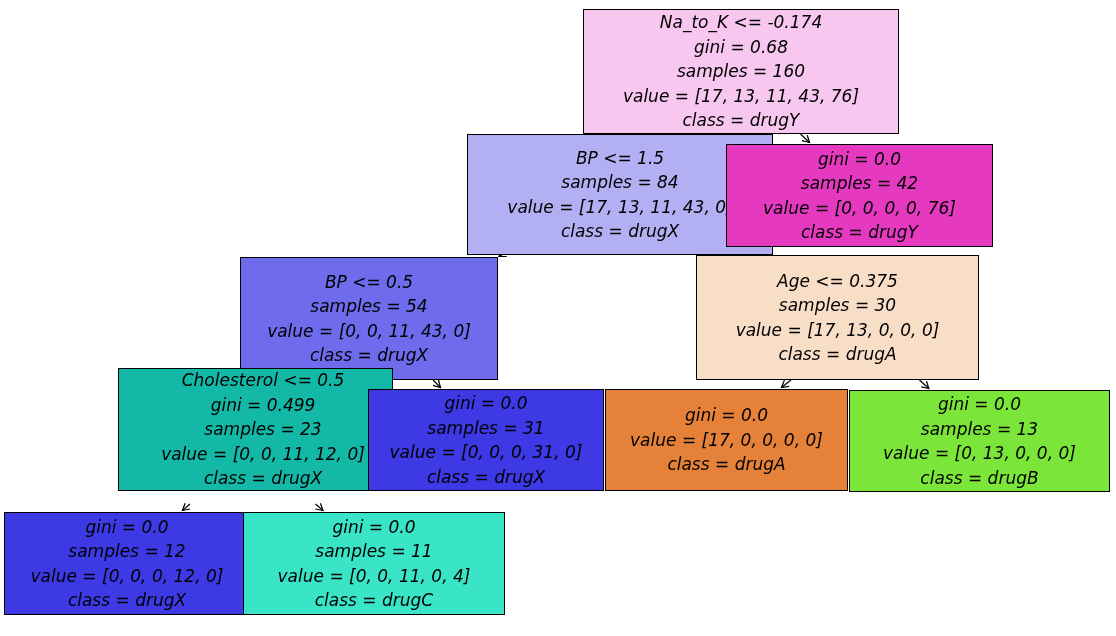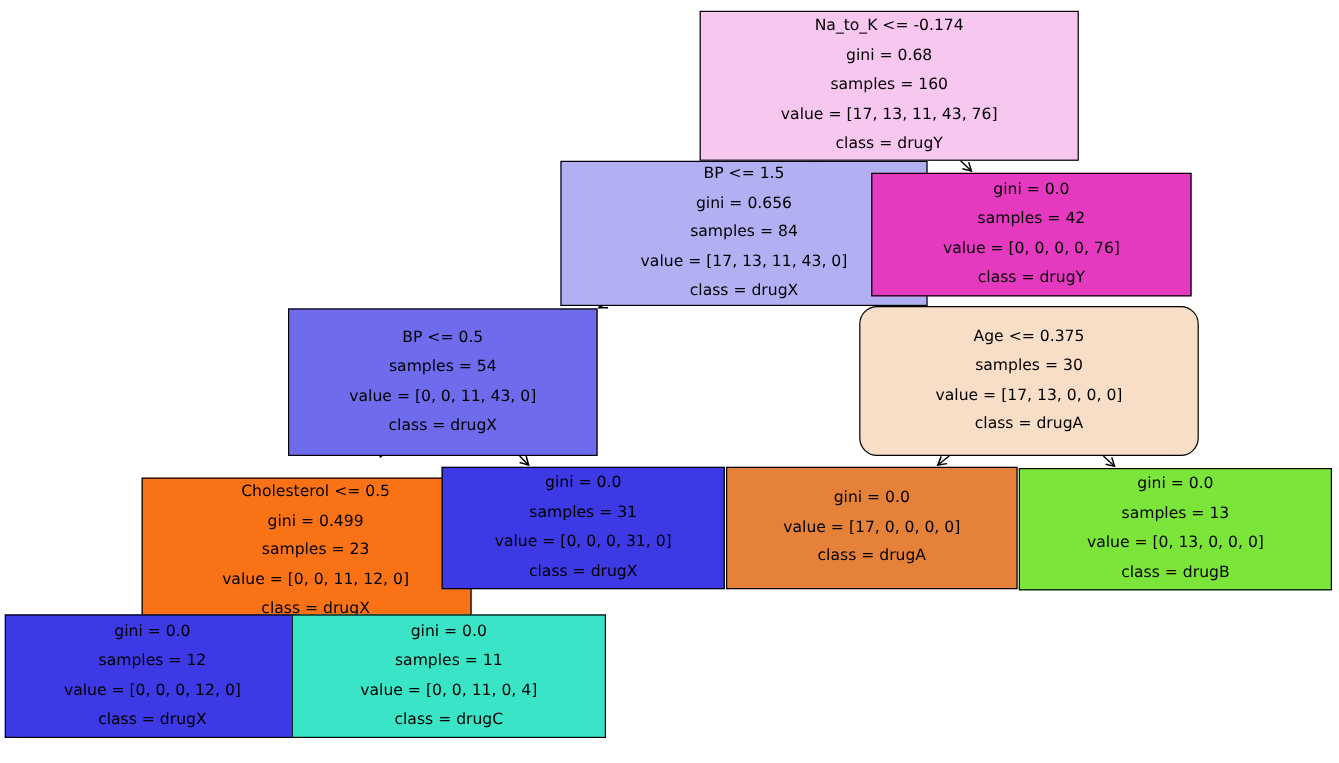--- a/index.html
+++ b/index.html
@@ -26,25 +26,26 @@
     box-sizing: border-box;
     border: 1.2px solid #000000;
     display: flex;
     flex-direction: column;
     justify-content: center;
     align-items: center;
     z-index: 1;
   }
   .nl {
     white-space: nowrap;
-    font-size: 13px;
+    font-size: 17px;
     line-height: 24.5px;
     color: #000000;
     text-align: left;
     flex: 0 0 auto;
+    font-style: italic;
   }
 </style>
 </head>
 <body>
 
 <div class="canvas">
 
   <svg class="edges" width="1116" height="636" viewBox="0 0 1116 636">
     <defs>
       <marker id="arrowhead" viewBox="-8 -5 9 10" refX="0" refY="0" markerWidth="9" markerHeight="8" orient="auto">
@@ -66,48 +67,47 @@
   <div class="node" style="left: 583px; top: 9px; width: 316px; height: 125px; background-color: rgb(248, 199, 239);">
     <div class="nl">Na_to_K &lt;= -0.174</div>
     <div class="nl">gini = 0.68</div>
     <div class="nl">samples = 160</div>
     <div class="nl">value = [17, 13, 11, 43, 76]</div>
     <div class="nl">class = drugY</div>
   </div>
 
   <div class="node" style="left: 467px; top: 134px; width: 306px; height: 121px; background-color: rgb(178, 176, 243);">
     <div class="nl">BP &lt;= 1.5</div>
-    <div class="nl">gini = 0.656</div>
     <div class="nl">samples = 84</div>
     <div class="nl">value = [17, 13, 11, 43, 0]</div>
     <div class="nl">class = drugX</div>
   </div>
 
   <div class="node" style="left: 726px; top: 144px; width: 267px; height: 103px; background-color: rgb(229, 57, 192);">
     <div class="nl">gini = 0.0</div>
     <div class="nl">samples = 42</div>
     <div class="nl">value = [0, 0, 0, 0, 76]</div>
     <div class="nl">class = drugY</div>
   </div>
 
   <div class="node" style="left: 240px; top: 257px; width: 258px; height: 123px; background-color: rgb(110, 107, 236);">
     <div class="nl">BP &lt;= 0.5</div>
     <div class="nl">samples = 54</div>
     <div class="nl">value = [0, 0, 11, 43, 0]</div>
     <div class="nl">class = drugX</div>
   </div>
 
-  <div class="node" style="left: 716px; top: 255px; width: 283px; height: 125px; background-color: rgb(248, 221, 199); border-radius: 15px;">
+  <div class="node" style="left: 696px; top: 255px; width: 283px; height: 125px; background-color: rgb(248, 221, 199);">
     <div class="nl">Age &lt;= 0.375</div>
     <div class="nl">samples = 30</div>
     <div class="nl">value = [17, 13, 0, 0, 0]</div>
     <div class="nl">class = drugA</div>
   </div>
 
-  <div class="node" style="left: 118px; top: 398px; width: 275px; height: 123px; background-color: #f97316; padding-left: 15px;">
+  <div class="node" style="left: 118px; top: 368px; width: 275px; height: 123px; background-color: #14b8a6; padding-left: 15px;">
     <div class="nl">Cholesterol &lt;= 0.5</div>
     <div class="nl">gini = 0.499</div>
     <div class="nl">samples = 23</div>
     <div class="nl">value = [0, 0, 11, 12, 0]</div>
     <div class="nl">class = drugX</div>
   </div>
 
   <div class="node" style="left: 368px; top: 389px; width: 236px; height: 102px; background-color: rgb(60, 57, 229);">
     <div class="nl">gini = 0.0</div>
     <div class="nl">samples = 31</div>

